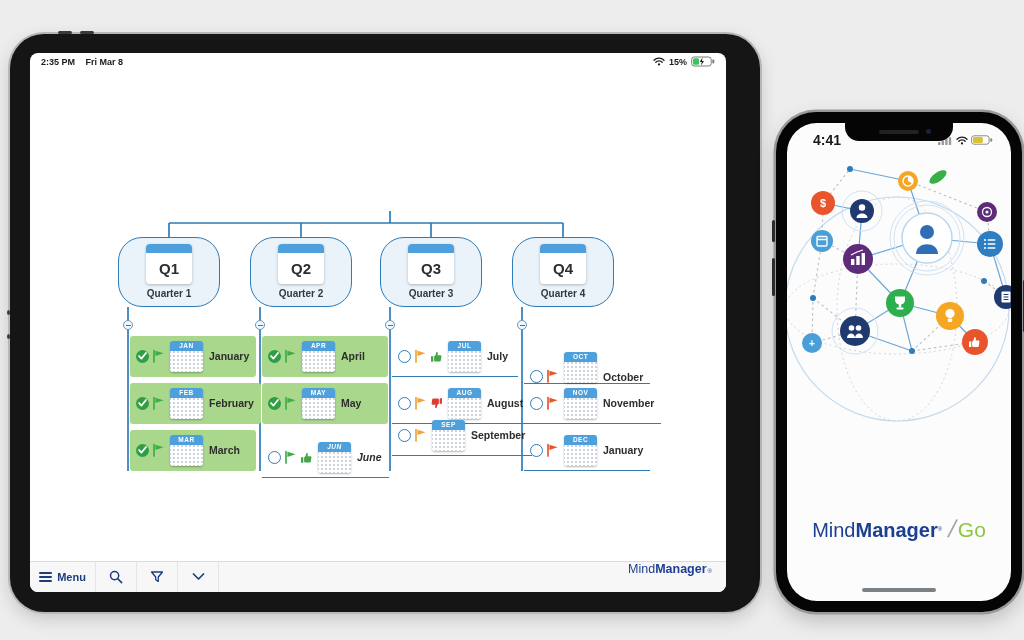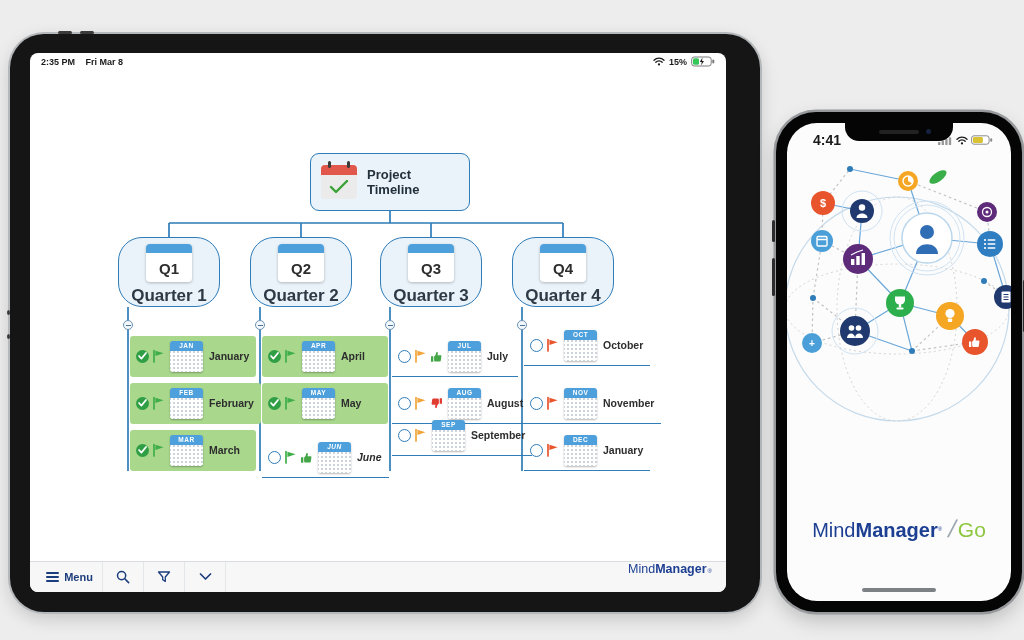--- a/index.html
+++ b/index.html
@@ -27,21 +27,21 @@
   .rc-pin{position:absolute;top:-4px;width:3px;height:7px;background:#3b3b3b;border-radius:1.5px;}
   .rc-body{height:24px;background:#ebebeb;border-radius:0 0 4px 4px;display:flex;align-items:center;justify-content:center;}
   .root-label{font-size:13px;font-weight:700;color:#22303c;}
 
   
   .q-node{position:absolute;width:102px;height:70px;background:#eaf2fa;border:1.7px solid #2e7cb8;
         border-radius:24px;display:flex;flex-direction:column;align-items:center;padding-top:6px;}
   .q-cal{width:46px;height:40px;border-radius:4px;background:#fff;box-shadow:0 1px 3px rgba(0,0,0,.25);overflow:hidden;}
   .q-cal-head{height:9px;background:#4da0dc;}
   .q-cal-code{height:31px;display:flex;align-items:center;justify-content:center;font-size:15px;font-weight:700;color:#2d2d2d;}
-  .q-label{margin-top:4px;font-size:17px;font-weight:700;color:#2d3a45;}
+  .q-label{margin-top:4px;font-size:10px;font-weight:700;color:#2d3a45;}
 
   .collapse-dot{position:absolute;width:10px;height:10px;border:1px solid #6b93b5;border-radius:50%;
         background:#f3f8fc;z-index:3;}
   .collapse-dot::after{content:"";position:absolute;left:2px;top:4px;width:5px;height:1.2px;background:#4a7396;}
 
   
   .month-row{position:absolute;height:41px;display:inline-flex;align-items:center;gap:3px;
         padding:0 7px 0 6px;min-width:126px;border-bottom:1.7px solid transparent;}
   .month-row.hl{background:#a9d88d;border-radius:3px;}
   .month-row.open{border-bottom-color:#2e7cb8;}
@@ -52,21 +52,21 @@
   .m-cal-head{height:10px;background:#4da0dc;border-radius:3px 3px 0 0;color:#fff;font-size:6.5px;font-weight:700;
         letter-spacing:.5px;text-align:center;line-height:10px;}
   .m-cal-body{height:21px;background:#fff;border-radius:0 0 3px 3px;
         background-image:radial-gradient(#ccd3da 0.8px,transparent 0.9px);background-size:4px 4px;background-position:2px 3px;}
   .m-label{font-size:10.5px;font-weight:600;color:#2d2d2d;margin-left:3px;white-space:nowrap;}
 
   
   .ipad-toolbar{position:absolute;left:0;right:0;bottom:0;height:31px;background:#f7f7f8;
         border-top:1px solid #d8dce0;display:flex;align-items:stretch;z-index:5;}
   .tb-cell{display:flex;align-items:center;justify-content:center;border-right:1px solid #e4e7ea;color:#1c3d7c;cursor:pointer;}
-  .tb-cell.menu{width:66px;gap:5px;margin-left:7px;}
+  .tb-cell.menu{width:66px;gap:5px;}
   .tb-cell.sq{width:41px;}
   .tb-burger{display:flex;flex-direction:column;gap:2.5px;}
   .tb-burger i{display:block;width:13px;height:1.7px;background:#1c3d7c;border-radius:1px;}
   .tb-menu-label{font-size:11px;font-weight:700;}
   .tb-logo{margin-left:auto;display:flex;align-items:baseline;padding-right:14px;color:#1d3f92;font-size:12.5px;}
   .tb-logo b{font-weight:700;}
   .tb-logo sup{font-size:6px;margin-left:1px;}
 
   
   .iphone{position:absolute;left:776px;top:112px;width:246px;height:500px;background:#050505;border-radius:40px;
@@ -123,34 +123,20 @@
             <polygon points="11.5,1.5 8.8,6 10.8,6 10,9.5 13,5 11,5" fill="#1a1a1a"></polygon>
           </svg>
         </div>
       </div>
 
       <div class="map-area">
         <svg class="lines" width="710" height="539">
           <path id="map-line-path" d="M360 158 V170 M139 170 H533 M139 170 V184 M271 170 V184 M401 170 V184 M533 170 V184 M98 254 V418 M230 254 V418 M360 254 V418 M492 254 V418" fill="none" stroke="#2e7cb8" stroke-width="1.7"></path>
         </svg>
 
-        <div class="root-node">
-          <div class="root-cal">
-            <div class="rc-head">
-              <i class="rc-pin" style="left:7px"></i>
-                <i class="rc-pin" style="right:7px"></i>
-            </div>
-            <div class="rc-body">
-              <svg width="20" height="14" viewBox="0 0 20 14">
-                  <path d="M2 7 l5 5 L18 1" fill="none" stroke="#3aa336" stroke-width="2.4" stroke-linecap="round" stroke-linejoin="round"></path>
-                </svg>
-            </div>
-          </div>
-          <span class="root-label">Project Timeline</span>
-        </div>
 
         <div id="quarters">
             <div class="q-node" style="left: 88px; top: 184px;">
               <div class="q-cal">
         <div class="q-cal-head"></div>
                 <div class="q-cal-code">Q1</div>
               </div>
       <div class="q-label">Quarter 1</div>
             </div>
             <div class="collapse-dot" style="left: 93px; top: 267px;"></div>
@@ -310,21 +296,21 @@
           <span class="m-label">September</span>
             </div>
             <div class="q-node" style="left: 482px; top: 184px;">
               <div class="q-cal">
         <div class="q-cal-head"></div>
                 <div class="q-cal-code">Q4</div>
               </div>
       <div class="q-label">Quarter 4</div>
             </div>
             <div class="collapse-dot" style="left: 487px; top: 267px;"></div>
-            <div class="month-row open" style="left: 494px; top: 272px;">
+            <div class="month-row open" style="left: 494px; top: 290px; align-items: flex-end;">
               <span class="m-status open"></span>
               <svg width="13" height="14" viewBox="0 0 13 14">
       <path d="M2 1.5 V13" stroke="#e8552d" stroke-width="1.7" stroke-linecap="round"></path>
       <path d="M3.4 1.8 L11.6 4.2 L3.4 6.9 Z" fill="#e8552d"></path>
               </svg>
               <div class="m-cal">
              <div class="m-cal-head">OCT</div>
              <div class="m-cal-body"></div>
               </div>
           <span class="m-label">October</span>

